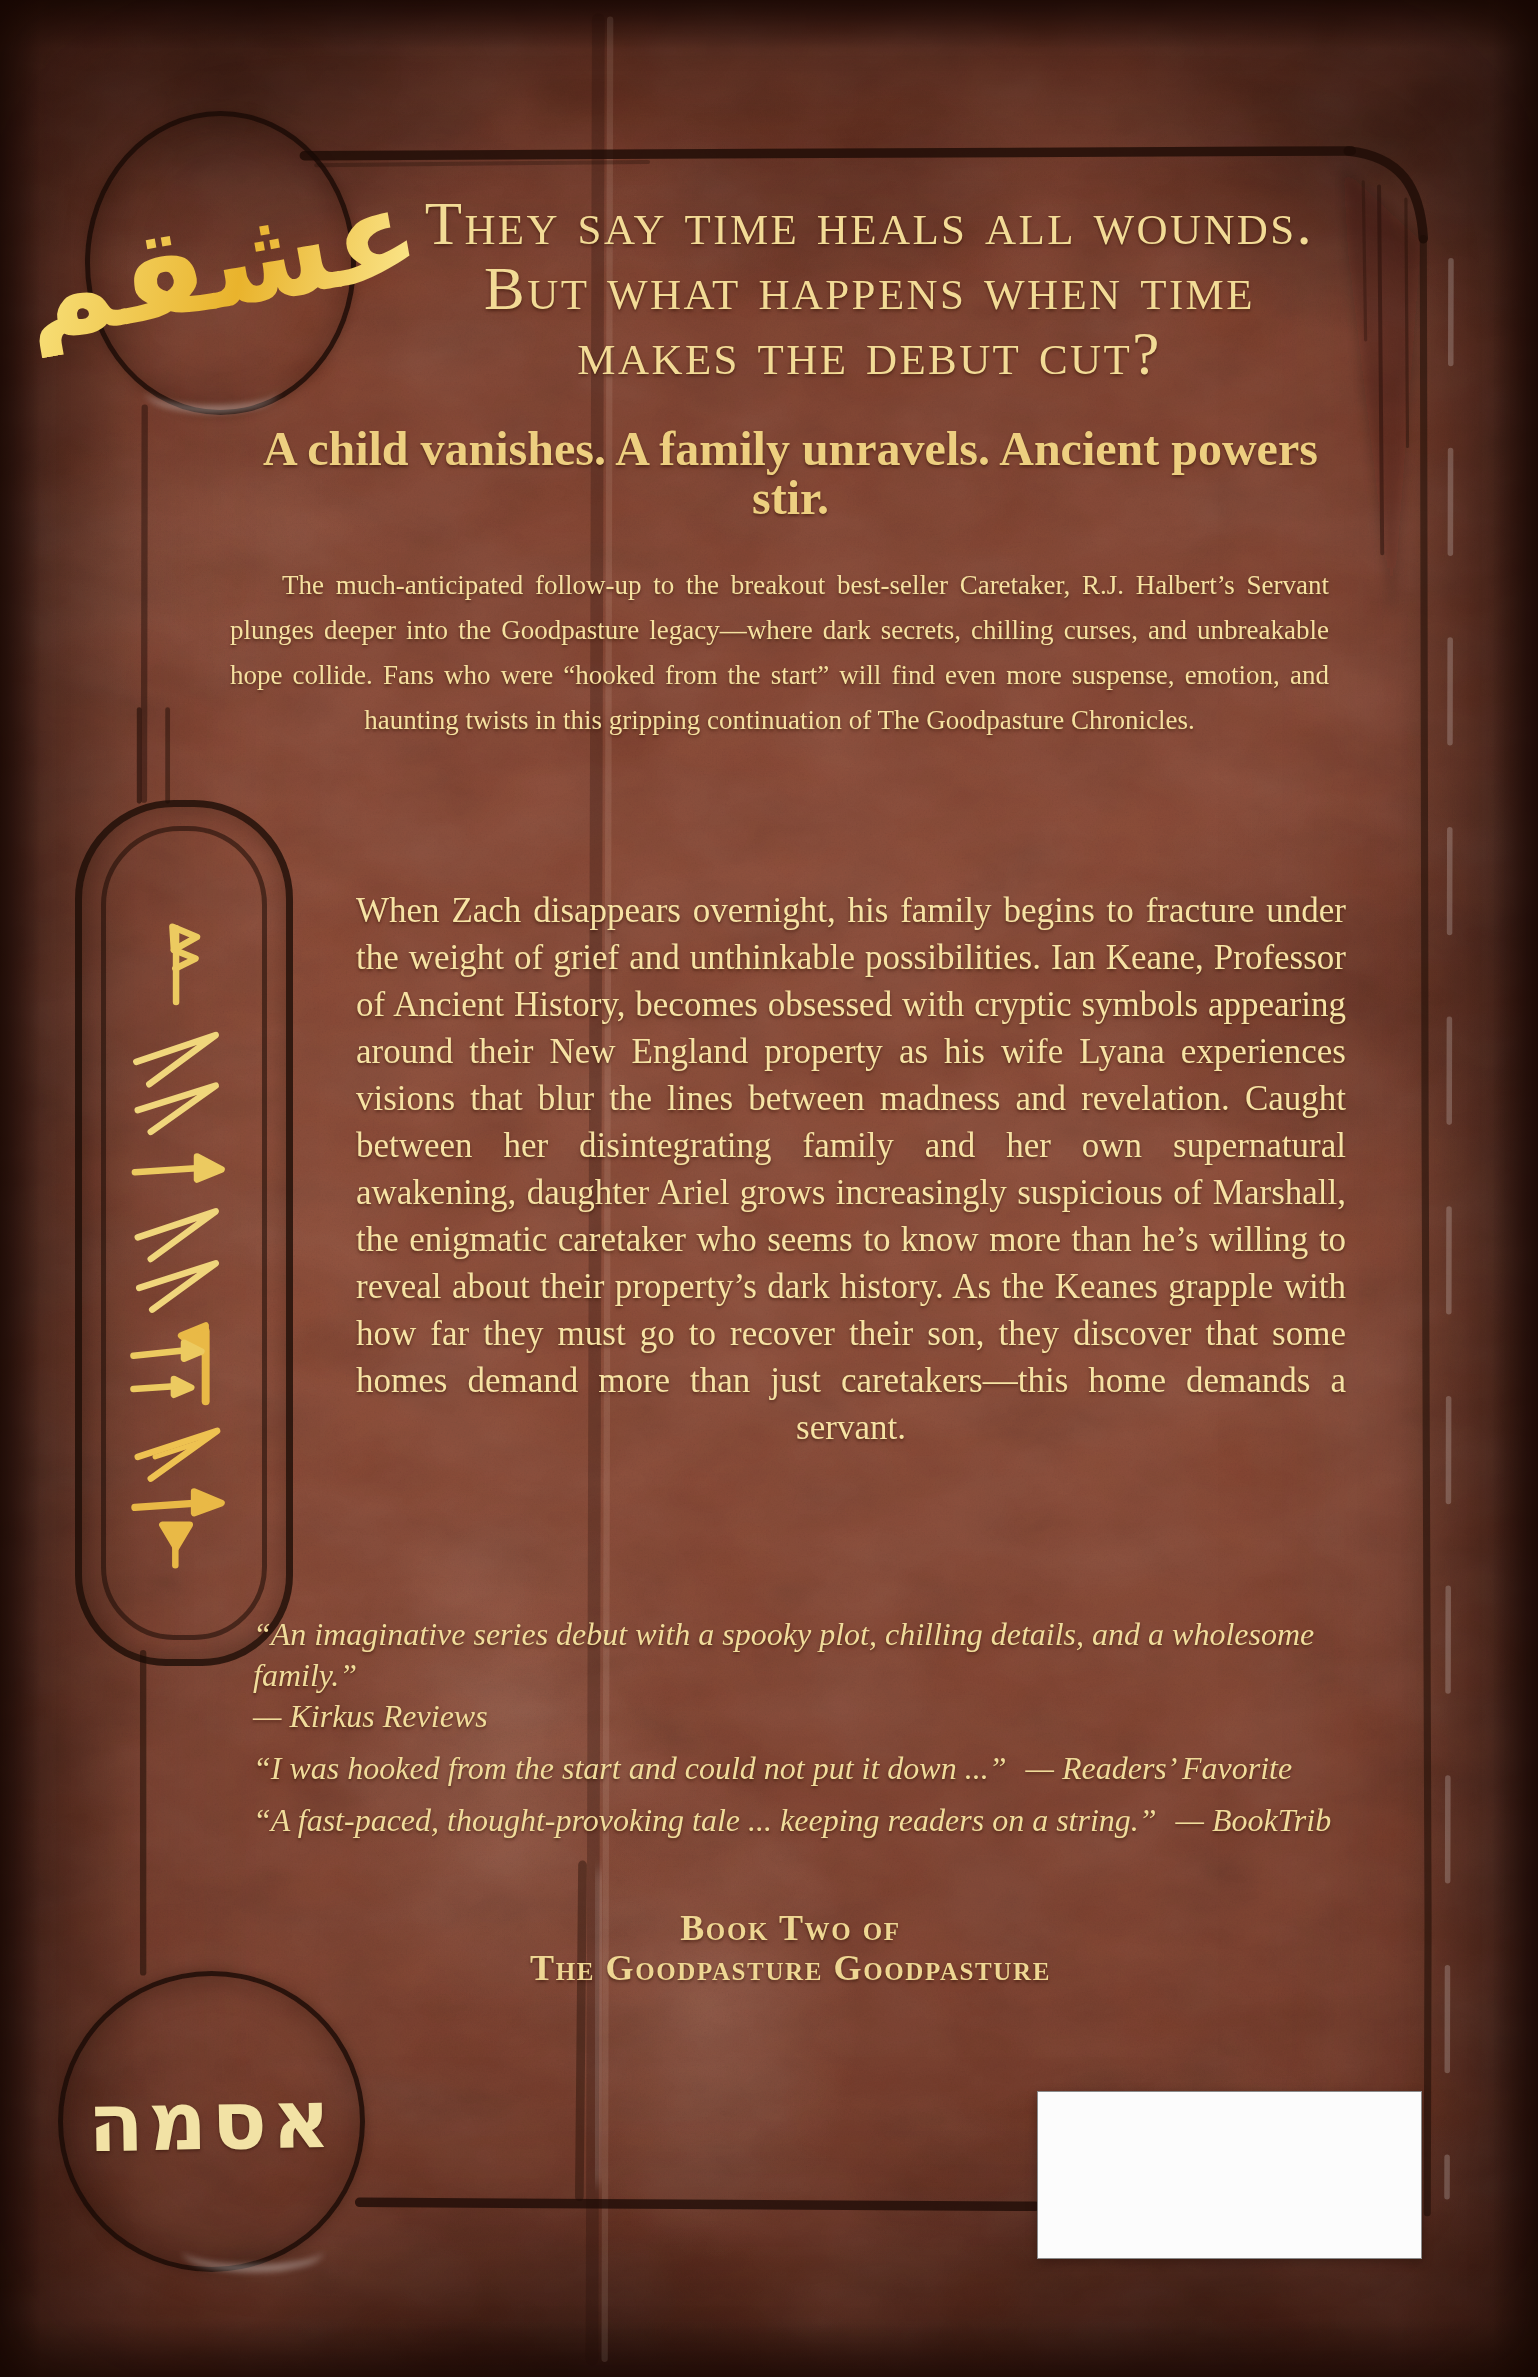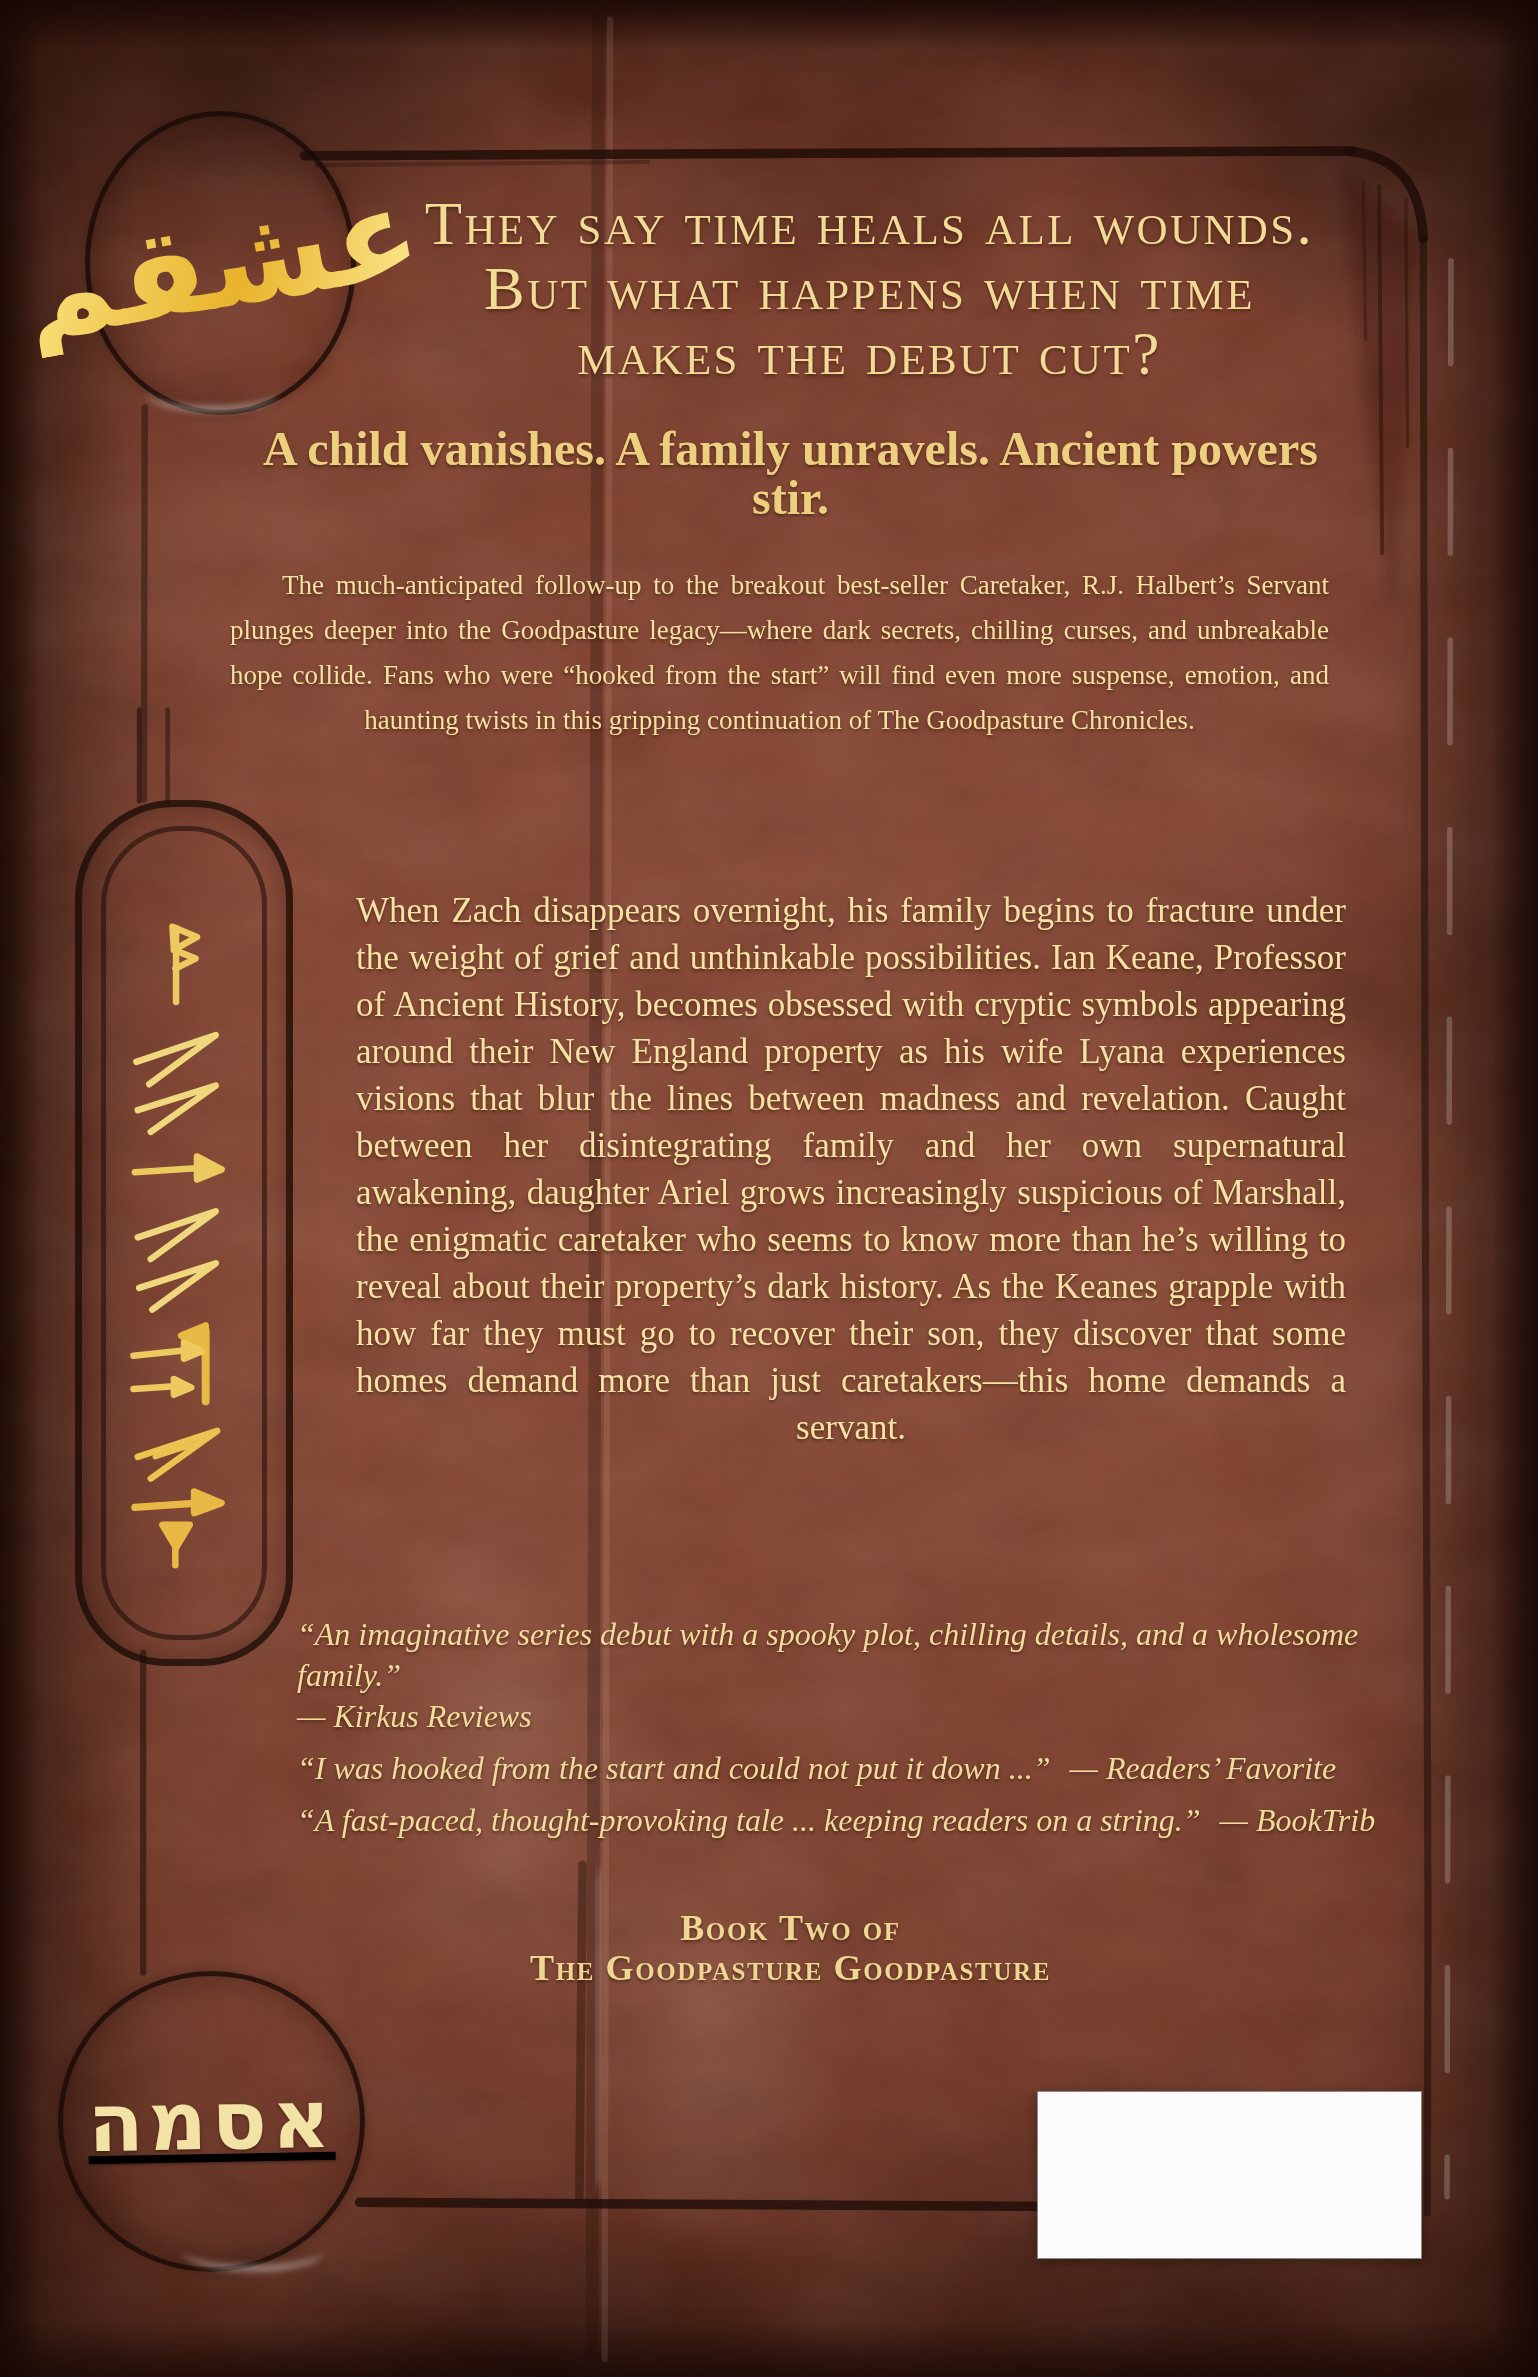--- a/index.html
+++ b/index.html
@@ -67,21 +67,21 @@
     border-radius:79px 79px 73px 73px;
   }
   #headline{left:356px;top:191px;width:1027px;text-align:center;
     font-variant:small-caps;font-size:61px;line-height:65px;letter-spacing:2.4px;color:#f2db96;}
   #tagline{left:237px;top:424px;width:1107px;text-align:center;
     font-weight:bold;font-size:48px;line-height:49px;color:#edcf80;}
   #intro{left:230px;top:563px;width:1099px;font-size:27px;line-height:45px;
     text-align:justify;text-align-last:center;text-indent:52px;color:#f5e1a0;}
   #synopsis{left:356px;top:887px;width:990px;font-size:35px;line-height:47px;
     text-align:justify;text-align-last:center;color:#f6e3a4;}
-  #reviews{left:253px;top:1614px;width:1154px;font-style:italic;font-size:32px;line-height:41px;color:#f0dc9b;margin-left:44px;}
+  #reviews{left:253px;top:1614px;width:1154px;font-style:italic;font-size:32px;line-height:41px;color:#f0dc9b;}
   .review{margin:0;}
   .review + .review{margin-top:11px;}
   .review .attr-inline{margin-left:11px;}
   .review .attr-block{display:block;}
   #series{left:277px;top:1908px;width:1027px;text-align:center;
     font-variant:small-caps;font-weight:bold;font-size:36px;line-height:40px;
     letter-spacing:1.6px;color:#eed793;}
   #barcode-box{left:1037px;top:2091px;width:383px;height:166px;background:#fcfcfc;
     border:0.8px solid #8a8a8a;box-shadow:0 3.2px 9.5px rgba(20,8,4,.35);}
   .txt{text-shadow:0 1.6px 3.2px rgba(48,14,4,.55);}
@@ -179,21 +179,21 @@
       <path d="M60 634 L84 646 L60 656 Z" fill="#ecca60"></path>
       <path d="M10 742 L120 706 L28 772" stroke="#eec251"></path>
       <path d="M34 742 L96 722" stroke-width="7" stroke="#eec251"></path>
       <path d="M6 812 L92 806" stroke-width="10" stroke="#e9b946"></path>
       <path d="M88 790 L126 806 L88 820 Z" fill="#e9b946" stroke="#e9b946"></path>
       <path d="M62 838 L62 892" stroke="#e9b946"></path>
       <path d="M44 836 L82 836 L63 868 Z" fill="#e9b946" stroke="#e9b946"></path>
     </g>
   </svg>
 
-  <div class="abs ring" style="left:58px;top:1971px;width:297px;height:291px;text-decoration:underline;">
+  <div class="abs ring" style="left:58px;top:1971px;width:297px;height:291px;">
     <span id="hebrew-emblem">אסמה</span>
     <span class="ring-highlight" style="left:119px;bottom:-4.7px;width:142px;height:35px;"></span>
   </div>
 
   <div id="headline" class="abs txt">
     <div>They say time heals all wounds.</div>
     <div>But what happens when time</div>
     <div>makes the debut cut?</div>
   </div>
 

